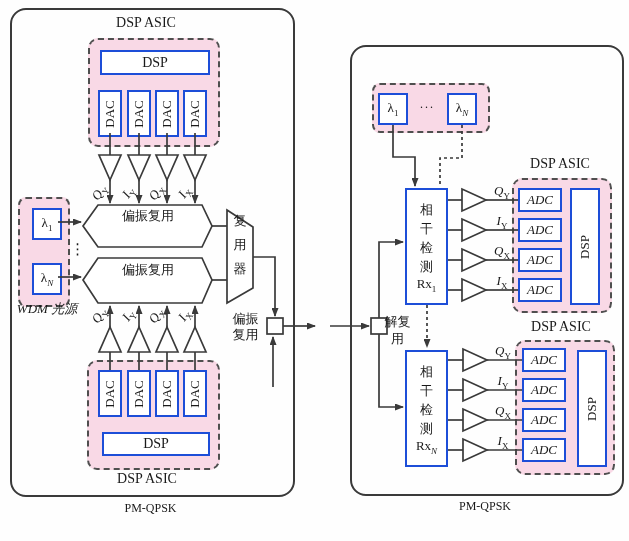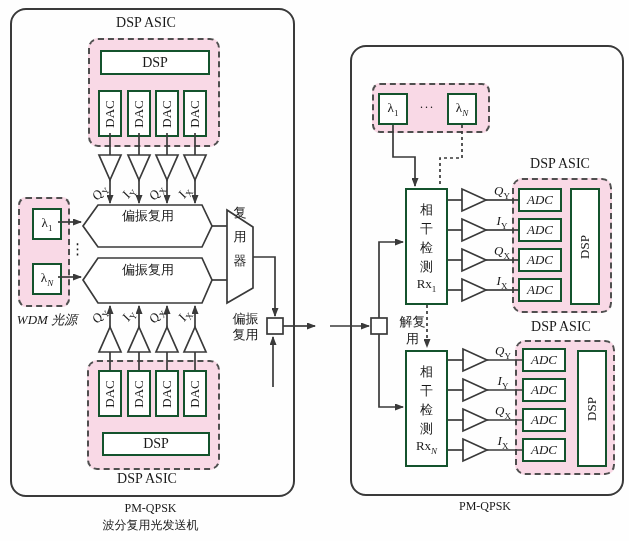--- a/index.html
+++ b/index.html
@@ -4,21 +4,21 @@
 <style>
   html,body{margin:0;padding:0;background:#ffffff;}
   #canvas{position:relative;width:629px;height:541px;background:#fefefe;overflow:hidden;
           font-family:"Liberation Serif","DejaVu Serif",serif;color:#1a1a1a;}
   .abs{position:absolute;}
   .layer1{z-index:1;}
   #wires{position:absolute;left:0;top:0;z-index:2;pointer-events:none;}
   .layer3{z-index:3;}
   .outer{border:2px solid #3a3a3a;border-radius:16px;background:transparent;}
   .pink{background:#f9d9e6;border:2px dashed #4f4f4f;border-radius:10px;}
-  .wbox{background:#ffffff;border:2px solid #14532d;}
+  .wbox{background:#ffffff;border:2px solid #1d4ed8;}
   .cc{display:flex;align-items:center;justify-content:center;}
   .lbl{font-size:14px;text-align:center;white-space:nowrap;}
   .lbl13{font-size:13px;text-align:center;font-style:italic;}
   .rot90{transform:rotate(-90deg);white-space:nowrap;font-size:13px;}
   .vchars{word-break:break-all;text-align:center;font-size:13px;}
   .sig{font-size:13px;font-style:italic;text-align:center;white-space:nowrap;}
   .sig sub{font-size:9px;font-style:normal;}
   .rotsig{transform:rotate(-55deg);transform-origin:center center;}
   .hexlabel{text-align:center;font-size:13px;line-height:19px;}
   .caption{text-align:center;font-size:12px;line-height:17px;}
@@ -70,21 +70,21 @@
   <div class="abs layer1 lbl" style="left:97px;top:471px;width:100px;">DSP ASIC</div>
 
   <div class="abs layer1 pink" style="left:18px;top:197px;width:48px;height:106px;border-radius:8px;"></div>
   <div class="abs layer1 wbox cc" style="left:32px;top:208px;width:26px;height:28px;">
     <span style="font-size:13px;"><span>λ</span><sub>1</sub></span>
   </div>
   <div class="abs layer1 wbox cc" style="left:32px;top:263px;width:26px;height:28px;">
     <span style="font-size:13px;"><span>λ</span><sub><i>N</i></sub></span>
   </div>
   <div class="abs layer1" style="left:70px;top:240px;width:14px;font-size:15px;text-align:center;">⋮</div>
-  <div class="abs layer1 lbl13" style="left:4px;top:311px;width:86px;">WDM 光源</div>
+  <div class="abs layer1 lbl13" style="left:4px;top:300px;width:86px;">WDM 光源</div>
 
   <svg id="wires" width="629" height="541" viewBox="0 0 629 541">
     <defs>
       <marker id="ah" markerWidth="9" markerHeight="7" refX="8" refY="3.5" orient="auto" markerUnits="userSpaceOnUse">
         <path d="M0,0 L9,3.5 L0,7 z" fill="#3a3a3a"></path>
       </marker>
     </defs>
     <g stroke="#3a3a3a" stroke-width="1.7" fill="none">
 
       <path d="M110,133 V155"></path>
@@ -178,39 +178,38 @@
   <div class="abs layer3 sig rotsig" style="left:144px;top:307px;width:26px;"><i>Q</i><sub>X</sub></div>
   <div class="abs layer3 sig rotsig" style="left:172px;top:307px;width:26px;"><i>I</i><sub>X</sub></div>
 
   <div class="abs layer3 hexlabel" style="left:93px;top:206px;width:110px;">
     <div>偏振复用</div>
   </div>
   <div class="abs layer3 hexlabel" style="left:93px;top:260px;width:110px;">
     <div>偏振复用</div>
   </div>
 
-  <div class="abs layer3 vchars" style="left:233px;top:201px;width:14px;line-height:24px;">复用器</div>
+  <div class="abs layer3 vchars" style="left:233px;top:210px;width:14px;line-height:24px;font-family:Liberation Mono, monospace;">复用器</div>
 
   <div class="abs layer3 vchars" style="left:231px;top:311px;width:29px;line-height:16px;">偏振复用</div>
 
   <div class="abs layer3 caption" style="left:10px;top:500px;width:281px;">
     <div>PM-QPSK</div>
-    <div>波分复用光发送机</div>
   </div>
 
   <div class="abs layer1 pink" style="left:372px;top:83px;width:114px;height:46px;border-radius:8px;"></div>
   <div class="abs layer1 wbox cc" style="left:378px;top:93px;width:26px;height:28px;">
     <span style="font-size:13px;"><span>λ</span><sub>1</sub></span>
   </div>
   <div class="abs layer1 wbox cc" style="left:447px;top:93px;width:26px;height:28px;">
     <span style="font-size:13px;"><span>λ</span><sub><i>N</i></sub></span>
   </div>
   <div class="abs layer1" style="left:412px;top:100px;width:30px;font-size:12px;text-align:center;letter-spacing:1px;">···</div>
 
-  <div class="abs layer3 vchars" style="left:398px;top:313px;width:29px;line-height:17px;">解复用</div>
+  <div class="abs layer3 vchars" style="left:383px;top:313px;width:29px;line-height:17px;">解复用</div>
 
   <div class="abs layer1 wbox" style="left:405px;top:188px;width:39px;height:113px;display:flex;flex-direction:column;align-items:center;justify-content:center;">
     <div class="vchars" style="width:15px;line-height:19px;">相干检测</div>
     <div style="font-size:13px;"><span>Rx</span><sub>1</sub></div>
   </div>
 
   <div class="abs layer1 wbox" style="left:405px;top:350px;width:39px;height:113px;display:flex;flex-direction:column;align-items:center;justify-content:center;">
     <div class="vchars" style="width:15px;line-height:19px;">相干检测</div>
     <div style="font-size:13px;"><span>Rx</span><sub><i>N</i></sub></div>
   </div>

